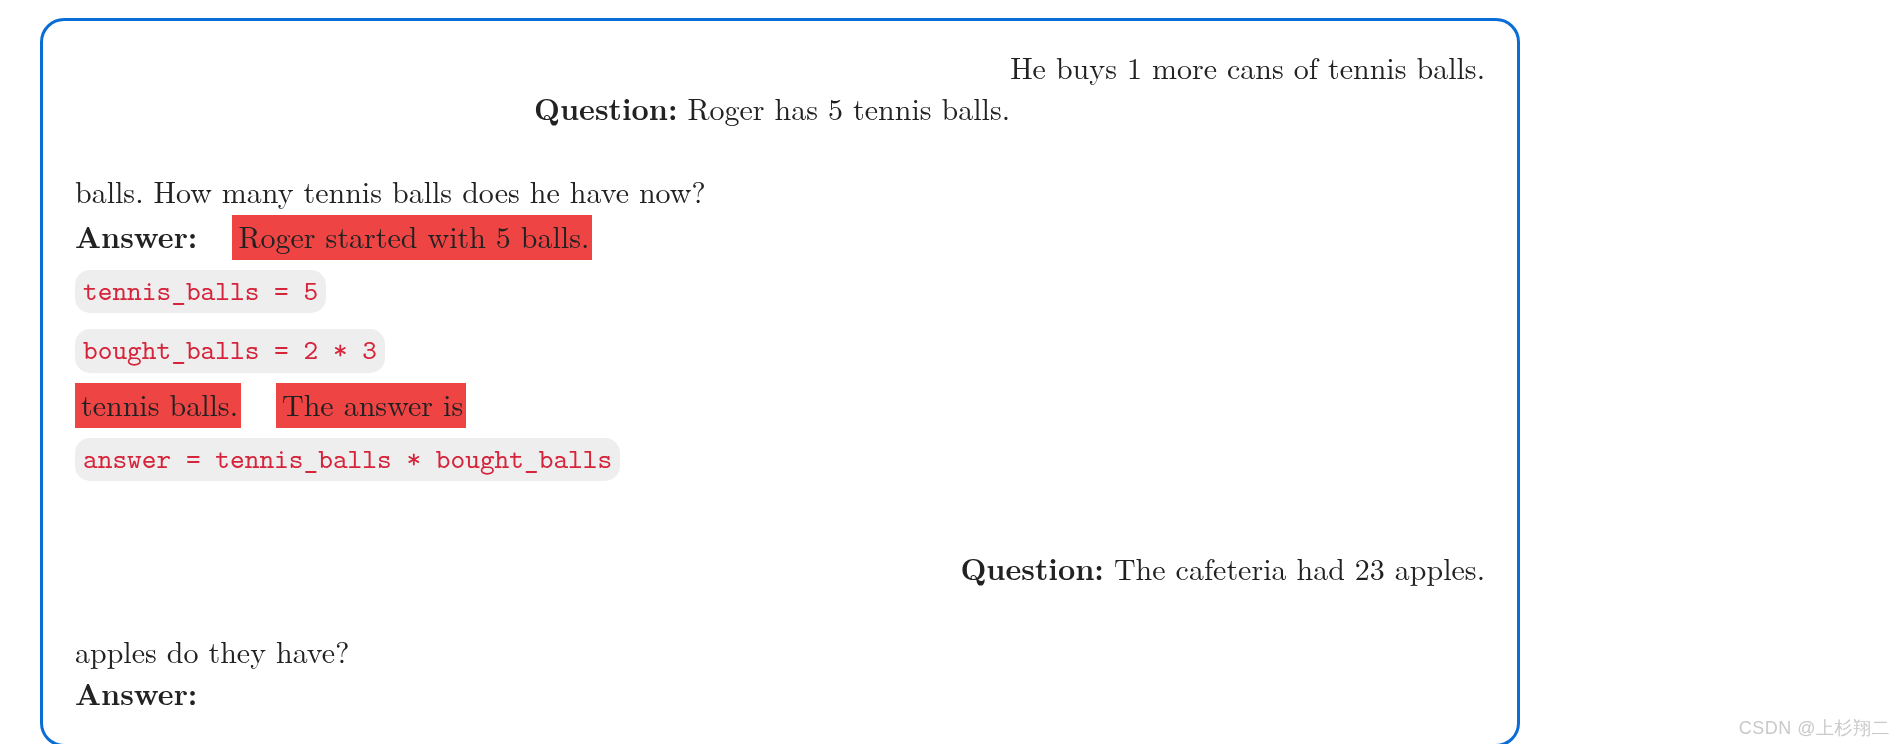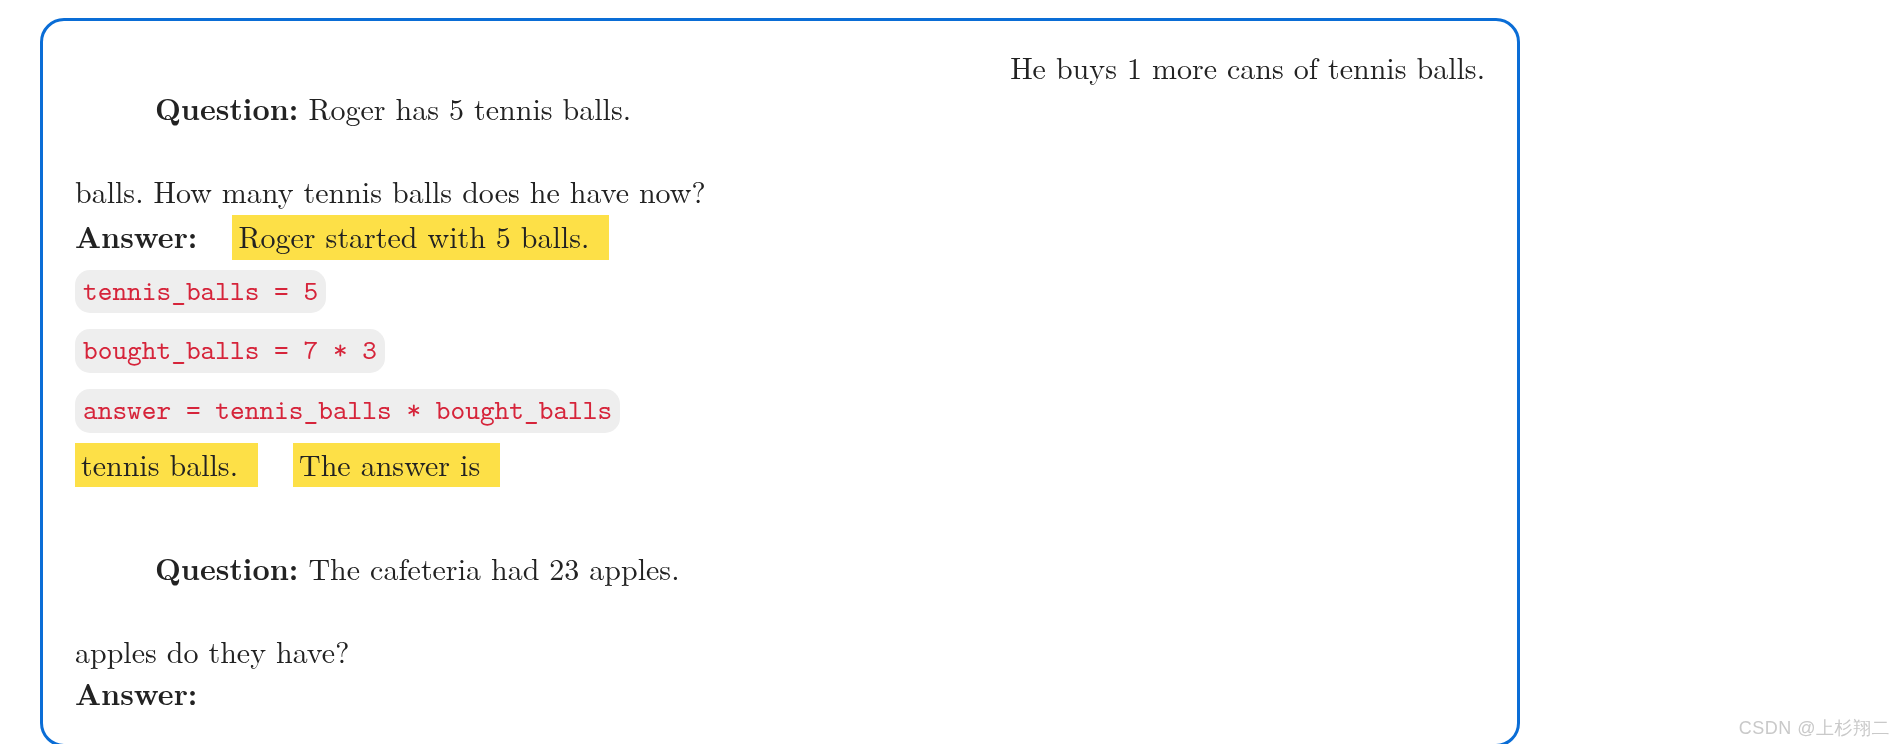--- a/index.html
+++ b/index.html
@@ -18,22 +18,22 @@
     border-radius: 24px;
     padding: 26px 32px 28px 32px;
     box-sizing: border-box;
     font-size: 30px;
     line-height: 1.35;
     color: #222;
   }
   .bold { font-weight: 700; }
   .para { margin: 0 0 2px 0; text-align: justify; }
   .hl-green {
-    background: #fde047;
-    padding: 1px 20px 3px 6px;
+    background: #ef4444;
+    padding: 1px 3px 3px 6px;
     display: inline-block;
   }
   .code-line {
     font-family: "Latin Modern Mono", "Courier New", monospace;
     background: #eeeeee;
     color: #d6243a;
     padding: 2px 8px 4px 8px;
     display: inline-block;
     margin: 6px 0 6px 0;
     font-size: 28px;
@@ -45,21 +45,21 @@
     position: absolute;
     right: 10px;
     bottom: 4px;
     font-size: 18px;
     color: #c9c9c9;
     font-family: Arial, sans-serif;
     letter-spacing: 0.5px;
   }
   .justify-line {
     display: flex;
-    justify-content: space-between;
+    justify-content: flex-end;
     white-space: pre;
   }
 </style>
 </head>
 <body>
 
 <div class="frame">
 
   <div class="para">
     <span class="justify-line">
@@ -76,31 +76,31 @@
     <span>&nbsp;</span>
     <span class="hl-green"> Roger started with 5 balls. </span>
   </div>
 
   <div class="row">
     <span class="code-line">tennis_balls = 5</span>
   </div>
 
 
   <div class="row">
-    <span class="code-line">bought_balls = 7 * 3</span>
-  </div>
-
-  <div class="row">
-    <span class="code-line">answer = tennis_balls * bought_balls</span>
+    <span class="code-line">bought_balls = 2 * 3</span>
   </div>
 
   <div class="row">
     <span class="hl-green"> tennis balls. </span>
     <span>&nbsp;</span>
     <span class="hl-green"> The answer is </span>
+  </div>
+
+  <div class="row">
+    <span class="code-line">answer = tennis_balls * bought_balls</span>
   </div>
 
   <div class="para spaced">
     <span class="justify-line">
       <span>
         <span class="bold">Question:</span><span> The cafeteria had 23 apples.</span>
       </span>
     </span>
   </div>
   <div class="para">apples do they have?</div>

